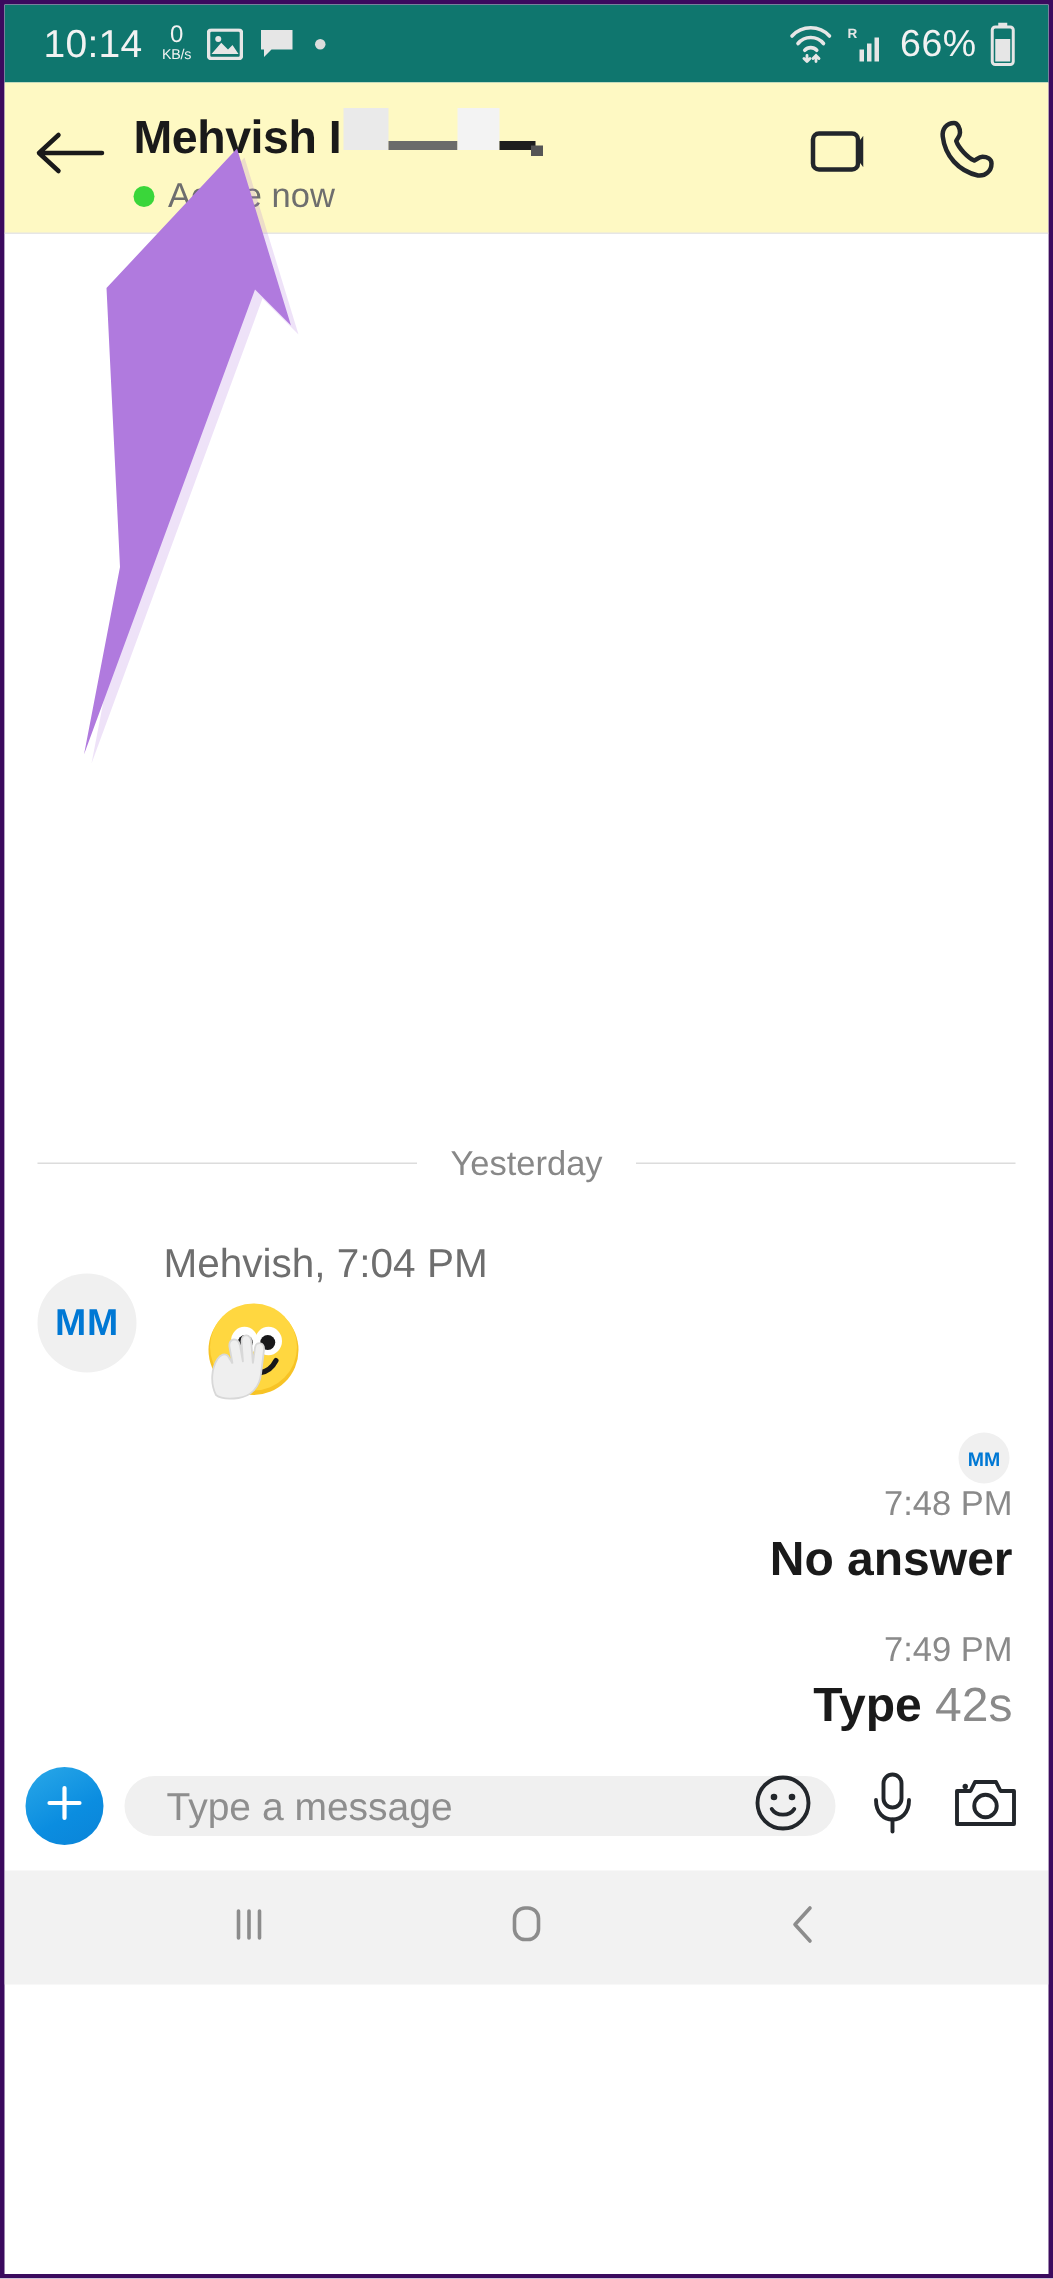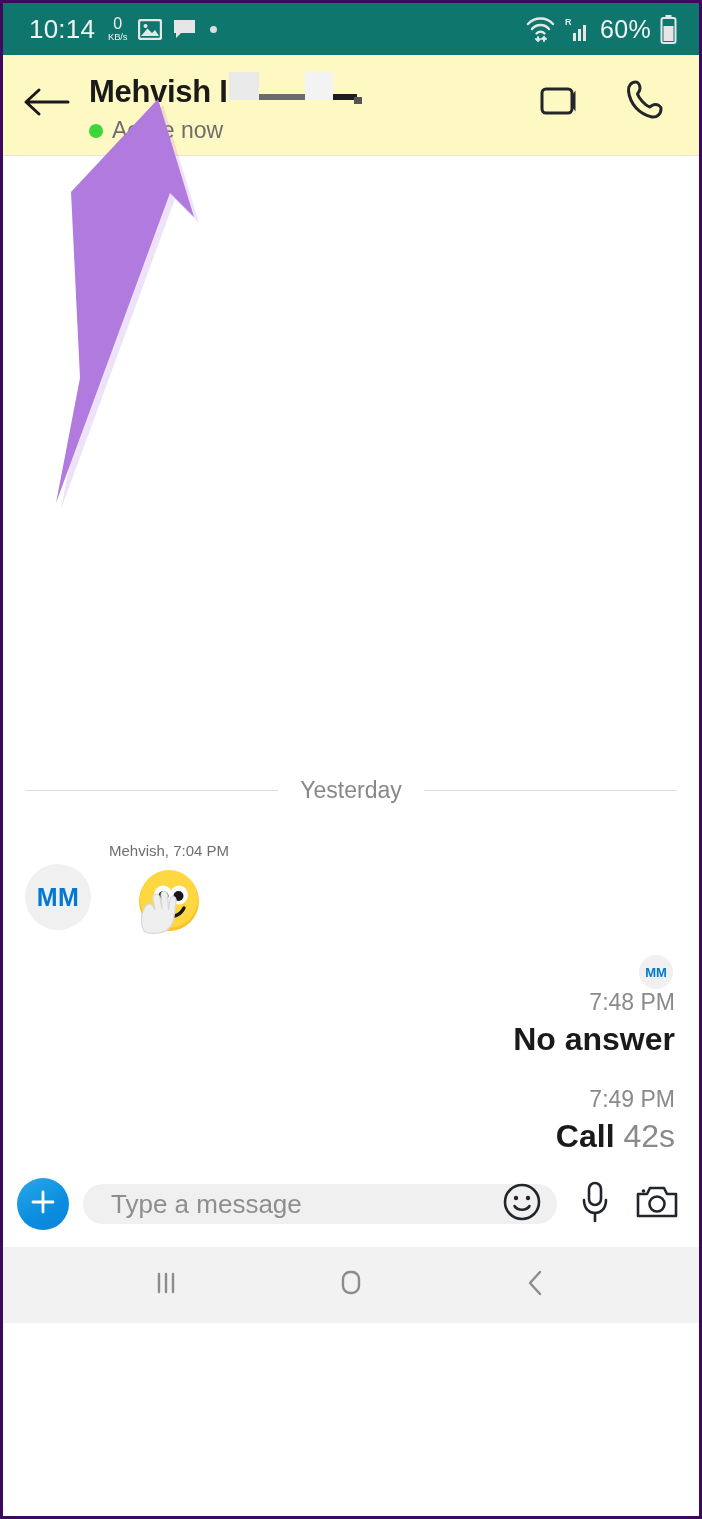--- a/index.html
+++ b/index.html
@@ -86,21 +86,21 @@
 
   .msg-row { display:flex; align-items:flex-start; padding:0 22px; }
   .avatar {
     width:66px; height:66px; border-radius:50%;
     background:#f0f0f0;
     display:flex; align-items:center; justify-content:center;
     color:#0078d4; font-size:25px; font-weight:bold; letter-spacing:.5px;
     flex:0 0 auto; margin-top:22px;
   }
   .msg-body { margin-left:18px; }
-  .msg-meta { font-size:15px; color:#6e6e6e; margin-bottom:6px; }
+  .msg-meta { font-size:27px; color:#6e6e6e; margin-bottom:6px; }
   .emoji-wave { margin-left:22px; display:block; }
 
   .own-avatar-row { display:flex; justify-content:flex-end; padding:0 26px; margin-top:14px; }
   .avatar-sm {
     width:34px; height:34px; border-radius:50%;
     background:#f0f0f0;
     display:flex; align-items:center; justify-content:center;
     color:#0078d4; font-size:13px; font-weight:bold;
   }
   .call-entries { padding:0 24px; }
@@ -185,21 +185,21 @@
         </svg>
       </span>
       <span class="sb-icon">
         <svg width="26" height="26" viewBox="0 0 26 26">
           <text x="0" y="9" font-size="9" fill="#e6e6e6" font-family="Liberation Sans, sans-serif" font-weight="bold">R</text>
           <rect x="8" y="17" width="3" height="8" fill="#e6e6e6"></rect>
           <rect x="13" y="13" width="3" height="12" fill="#e6e6e6"></rect>
           <rect x="18" y="9" width="3" height="16" fill="#e6e6e6"></rect>
         </svg>
       </span>
-      <span class="battery-pct">60%</span>
+      <span class="battery-pct">66%</span>
       <span class="sb-icon">
         <svg width="17" height="29" viewBox="0 0 17 29">
           <rect x="5.5" y="0" width="6" height="3" fill="#e6e6e6"></rect>
           <rect x="1.5" y="3" width="14" height="25" rx="2" fill="none" stroke="#e6e6e6" stroke-width="2"></rect>
           <rect x="3.5" y="11" width="10" height="15" fill="#e6e6e6"></rect>
         </svg>
       </span>
     </div>
   </div>
 
@@ -283,21 +283,21 @@
     <div class="call-entries">
       <div class="call-entry">
         <div class="call-time">7:48 PM</div>
         <div class="call-status">
           <span>No answer</span>
         </div>
       </div>
       <div class="call-entry">
         <div class="call-time">7:49 PM</div>
         <div class="call-status">
-          <span>Call</span>
+          <span>Type</span>
           <span class="dur">42s</span>
         </div>
       </div>
     </div>
   </div>
 
   <div class="composer">
     <div class="plus-btn">
       <span>
         <svg width="30" height="30" viewBox="0 0 30 30">

